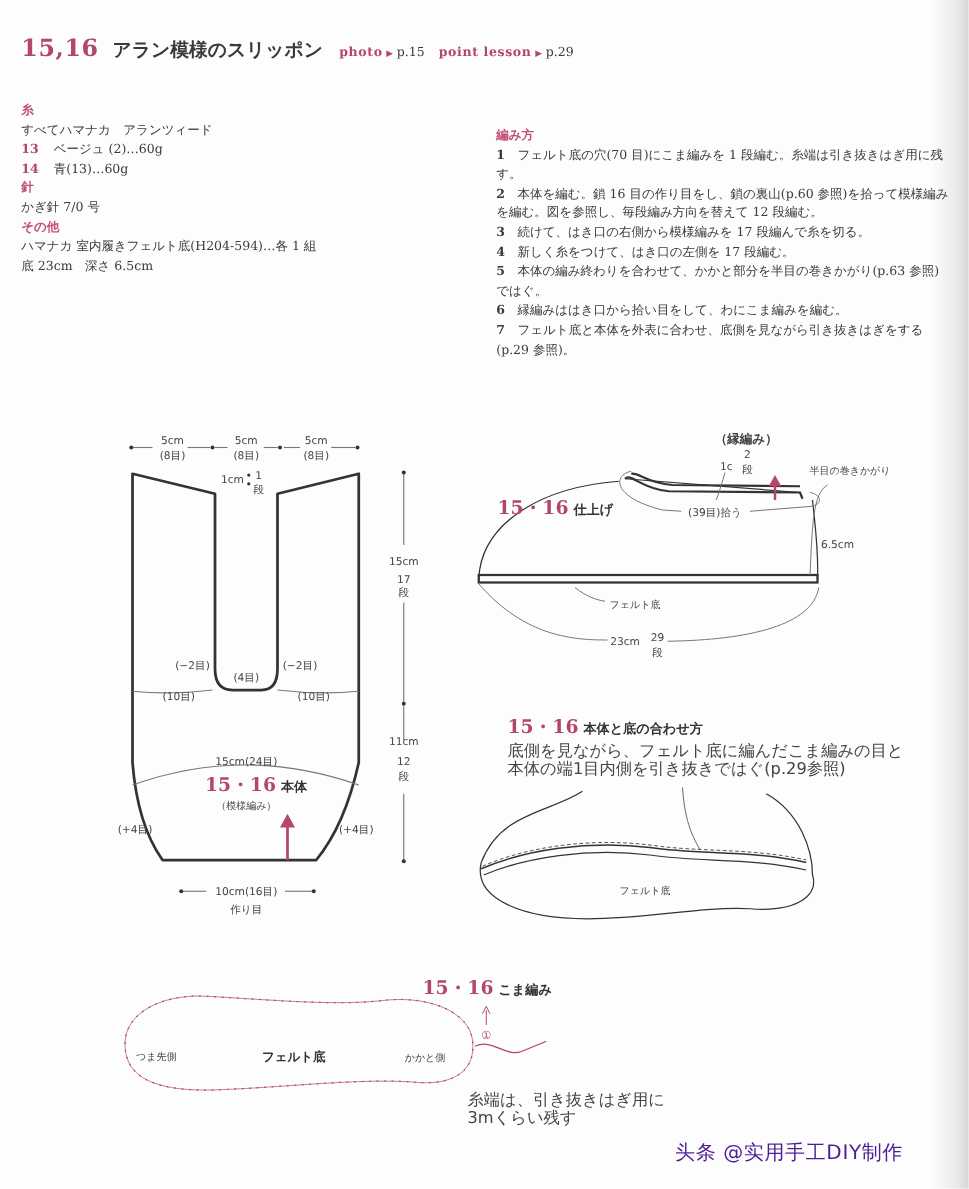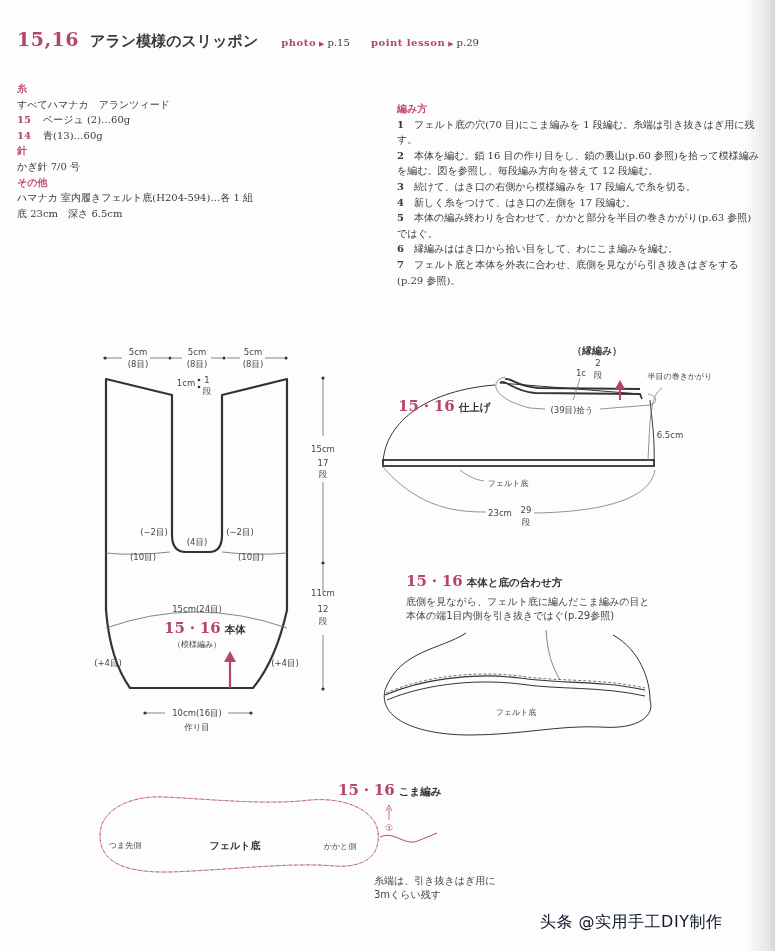--- a/index.html
+++ b/index.html
@@ -9,61 +9,61 @@
     font-family: "DejaVu Serif", "Liberation Serif", serif;
     color: #3a3a3a;
   }
   .binding {
     position: absolute; top: 0; right: 0; width: 30px; height: 951px;
     background: linear-gradient(to right, rgba(255,255,255,0) 0%, rgba(225,225,225,0.7) 70%, rgba(210,210,210,0.9) 100%);
   }
   .title-row { position: absolute; left: 17px; top: 28px; white-space: nowrap; }
   .title-num { font-size: 19px; font-weight: bold; color: #b3466f; letter-spacing: 0.5px; margin-top: 48px; }
   .title-text { font-size: 15px; font-weight: bold; color: #3a3a3a; margin-left: 6px; }
-  .ref { font-size: 10px; margin-left: 18px; color: #3a3a3a; }
+  .ref { font-size: 10px; margin-left: 8px; color: #3a3a3a; }
   .ref .lbl { color: #b3466f; font-weight: bold; letter-spacing: 0.5px; }
   .ref .tri { color: #b3466f; font-size: 7px; margin: 0 3px; }
 
   .materials { position: absolute; left: 17px; top: 81px; font-size: 10px; line-height: 15.6px; }
   .materials .head { color: #c0507a; font-weight: bold; }
   .materials .num { color: #b3466f; font-weight: bold; display: inline-block; width: 26px; }
 
   .steps { position: absolute; left: 397px; top: 81px; width: 362px; font-size: 10px; line-height: 15.6px; }
   .steps .head { color: #c0507a; font-weight: bold; margin-top: 20px; }
   .steps .step { text-indent: 0; }
   .steps .sn { font-weight: bold; margin-right: 10px; }
 
   svg { position: absolute; left: 0; top: 0; overflow: visible; }
   .lbl-sans { font-family: "DejaVu Sans", "Liberation Sans", sans-serif; }
   .sec-title { position: absolute; white-space: nowrap; }
   .sec-title .n { color: #b3466f; font-weight: bold; font-size: 15px; font-family: "DejaVu Serif", serif; }
   .sec-title .t { font-family: "DejaVu Sans", sans-serif; font-weight: bold; font-size: 10.5px; color: #333; margin-left: 4px; }
-  .note { position: absolute; font-family: "DejaVu Sans", sans-serif; font-size: 10px; color: #444; line-height: 14px; white-space: nowrap; }
-  .watermark { position: absolute; left: 540px; top: 912px; font-family: "DejaVu Sans", sans-serif; font-size: 16px; color: #0f172a; letter-spacing: 0.5px; white-space: nowrap; }
+  .note { position: absolute; font-family: "DejaVu Sans", sans-serif; font-size: 13px; color: #444; line-height: 14px; white-space: nowrap; }
+  .watermark { position: absolute; left: 540px; top: 912px; font-family: "DejaVu Sans", sans-serif; font-size: 16px; color: #4c1d95; letter-spacing: 0.5px; white-space: nowrap; }
 </style>
 </head>
 <body>
 
 <div class="binding"></div>
 
 <div class="title-row">
   <span class="title-num">15,16</span>
   <span class="title-text">アラン模様のスリッポン</span>
   <span class="ref">
     <span class="lbl">photo</span><span class="tri">▶</span><span>p.15</span>
   </span>
   <span class="ref">
     <span class="lbl">point lesson</span><span class="tri">▶</span><span>p.29</span>
   </span>
 </div>
 
 <div class="materials">
   <div class="head">糸</div>
   <div>すべてハマナカ　アランツィード</div>
-  <div><span class="num">15</span><span>ベージュ (2)…60g</span></div>
+  <div><span class="num">13</span><span>ベージュ (2)…60g</span></div>
   <div><span class="num">14</span><span>青(13)…60g</span></div>
   <div class="head">針</div>
   <div>かぎ針 7/0 号</div>
   <div class="head">その他</div>
   <div>ハマナカ 室内履きフェルト底(H204-594)…各 1 組</div>
   <div>底 23cm　深さ 6.5cm</div>
 </div>
 
 <div class="steps">
   <div class="head">編み方</div>

